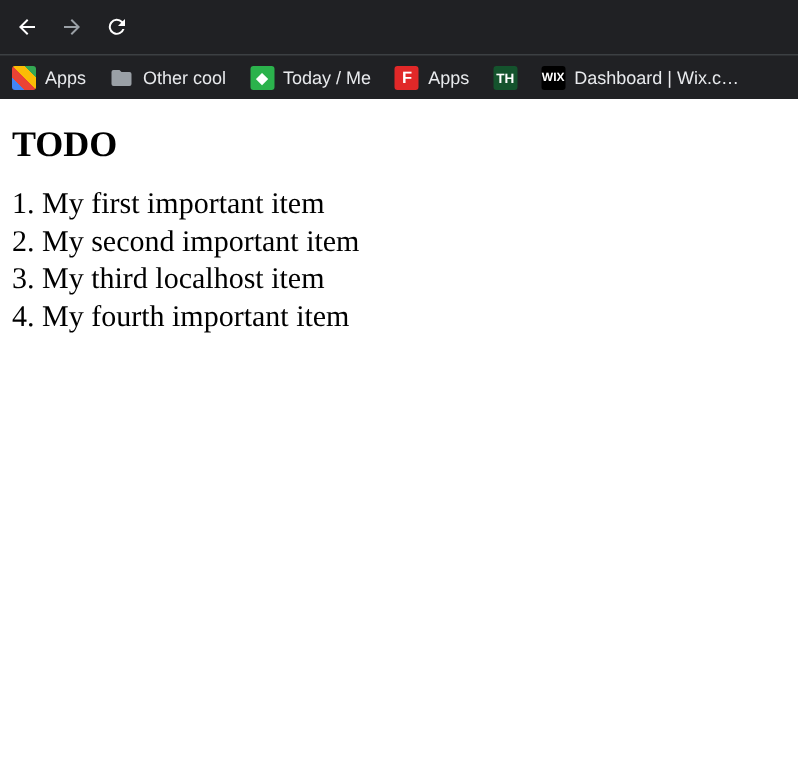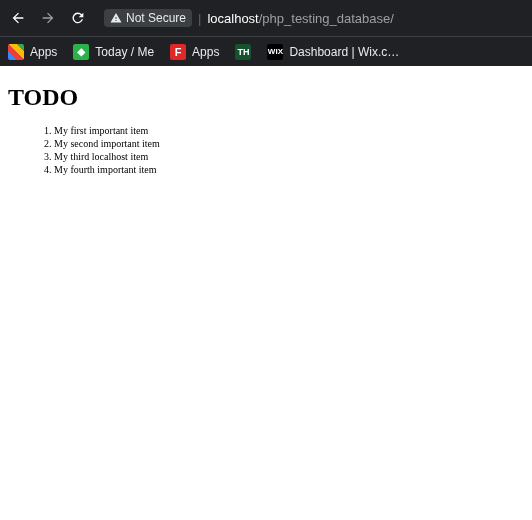--- a/index.html
+++ b/index.html
@@ -18,21 +18,21 @@
     .bm-item { display: flex; align-items: center; gap: 6px; color: #e8eaed; font-size: 12px; white-space: nowrap; cursor: pointer; }
     .bm-icon { width: 16px; height: 16px; display: flex; align-items: center; justify-content: center; border-radius: 2px; flex-shrink: 0; }
     .bm-apps { background: linear-gradient(45deg,#4285f4 0 25%,#ea4335 0 50%,#fbbc05 0 75%,#34a853 0); }
     .bm-folder svg { width: 16px; height: 16px; fill: #9aa0a6; }
     .bm-feedly { background: #2bb24c; color: #fff; font-size: 10px; font-weight: bold; }
     .bm-flip { background: #e12828; color: #fff; font-weight: bold; font-size: 11px; }
     .bm-trend { background: #14532d; color: #fff; font-size: 9px; font-weight: bold; }
     .bm-wix { background: #000; color: #fff; font-size: 8px; font-weight: bold; }
     .content { background: #fff; padding: 8px; min-height: 454px; font-family: Liberation Serif, serif; color: #000; }
     .content h1 { font-size: 24px; font-weight: bold; margin: 10px 0 14px 0; }
-    .content ol { margin-left: 46px; font-size: 10px; }
+    .content ol { margin-left: 20px; font-size: 20px; }
     .content li { margin: 2px 0; }
   </style>
 </head>
 <body>
 
 <div class="toolbar">
   <div class="nav-btn active">
     <svg viewBox="0 0 24 24">
         <path d="M20 11H7.8l5.6-5.6L12 4l-8 8 8 8 1.4-1.4L7.8 13H20z"></path>
       </svg>
@@ -40,38 +40,34 @@
   <div class="nav-btn">
     <svg viewBox="0 0 24 24">
         <path d="M4 11h12.2l-5.6-5.6L12 4l8 8-8 8-1.4-1.4L16.2 13H4z"></path>
       </svg>
   </div>
   <div class="nav-btn active">
     <svg viewBox="0 0 24 24">
         <path d="M17.65 6.35A8 8 0 1 0 19.5 14h-2.1a6 6 0 1 1-1.2-6.2L13 11h7V4l-2.35 2.35z"></path>
       </svg>
   </div>
-  <div class="address-wrap">
-    <span class="insecure-chip">
-      <svg viewBox="0 0 24 24">
-          <path d="M1 21h22L12 2 1 21zm12-3h-2v-2h2v2zm0-4h-2v-4h2v4z"></path>
-        </svg>
-      <span>Not Secure</span>
-    </span>
-    <span class="divider">|</span>
-    <span>
-      <span class="url-host">localhost</span><span class="url-path">/php_testing_database/</span>
-    </span>
-  </div>
 </div>
 
 <div class="bookmarks">
   <div class="bm-item">
     <span class="bm-icon bm-apps"></span>
     <span>Apps</span>
+  </div>
+  <div class="bm-item">
+    <span class="bm-icon bm-folder">
+      <svg viewBox="0 0 24 24">
+          <path d="M10 4H4a2 2 0 0 0-2 2v12a2 2 0 0 0 2 2h16a2 2 0 0 0 2-2V8a2 2 0 0 0-2-2h-8l-2-2z"></path>
+        </svg>
+    </span>
+    <span>Other cool</span>
   </div>
   <div class="bm-item">
     <span class="bm-icon bm-feedly">◆</span>
     <span>Today / Me</span>
   </div>
   <div class="bm-item">
     <span class="bm-icon bm-flip">F</span>
     <span>Apps</span>
   </div>
   <div class="bm-item">

